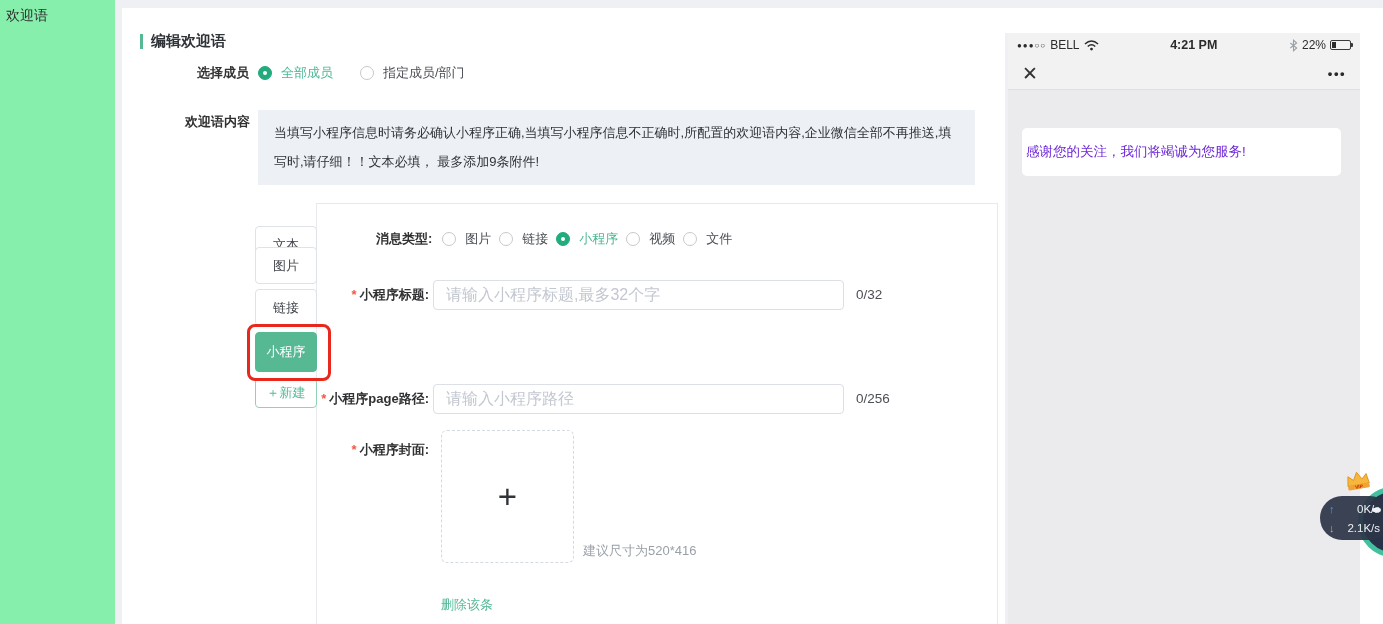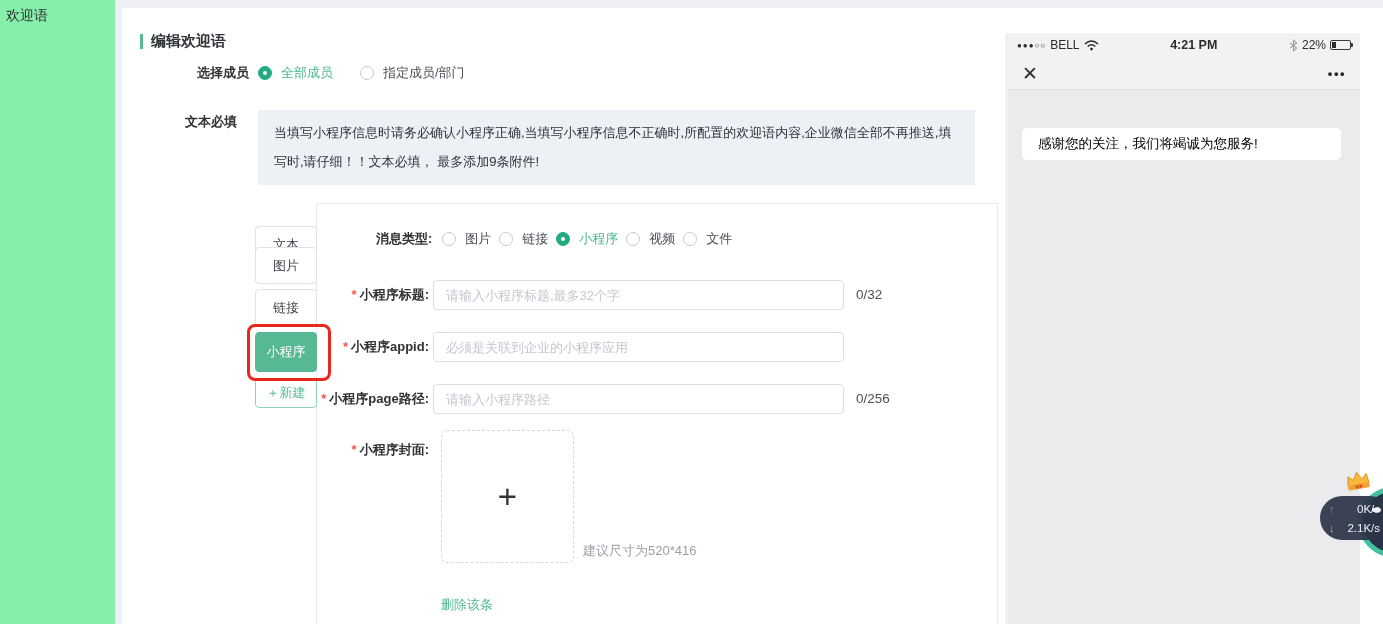--- a/index.html
+++ b/index.html
@@ -43,21 +43,21 @@
   
   .att-panel { left:194px; top:195px; width:682px; height:430px; border:1px solid #e7e9ee; background:#fff; }
 
   .msg-type-row { left:59px; top:25px; display:flex; align-items:center; gap:8px; }
   .msg-type-label { font-weight:bold; font-size:13px; color:#303133; margin-right:2px; }
 
   .frow { left:0; width:682px; height:30px;margin-top:8px; }
   .flabel { position:absolute; left:0; top:0; width:112px; text-align:right; line-height:30px; font-weight:bold; font-size:13px; color:#303133; white-space:nowrap; }
   .req { color:#f25643; font-style:normal; margin-right:3px; }
   .finput { position:absolute; left:116px; top:0; width:411px; height:30px; border:1px solid #dcdfe6; border-radius:4px;
-    padding:0 12px; font-size:13px; color:#303133; background:#fff; font-family:inherit; outline:none; }
+    padding:0 12px; font-size:16px; color:#303133; background:#fff; font-family:inherit; outline:none; }
   .finput::placeholder { color:#c3c7cf; }
   .fcounter { position:absolute; left:539px; top:0; line-height:30px; font-size:13.5px; color:#4c4f55; }
 
   .cover-box { left:124px; top:226px; width:133px; height:133px; border:1px dashed #d5d9e0; border-radius:6px; background:#fff;
     display:flex; align-items:center; justify-content:center; cursor:pointer; }
   .plus-glyph { font-size:33px; font-weight:200; color:#303338; line-height:1; }
   .cover-hint { left:266px; top:338px; font-size:13px; color:#9aa0a8; }
   .delete-link { left:124px; top:392px; font-size:13px; color:#53b896; cursor:pointer; }
 
   
@@ -67,22 +67,22 @@
   .pstatus { height:24px; background:#f2f2f3; display:flex; align-items:center; justify-content:space-between; padding:0 9px; font-size:12px; color:#2b2b2b; }
   .pstatus .grp { display:flex; align-items:center; gap:4px; }
   .sig-dots { font-size:8px; letter-spacing:1px; color:#2b2b2b; }
   .ptime { font-weight:bold; font-size:12.5px; }
   .battery { width:21px; height:10px; border:1px solid #3a3a3a; border-radius:2px; position:relative; display:inline-block; }
   .battery::after { content:''; position:absolute; right:-3px; top:2px; width:2px; height:4px; background:#3a3a3a; border-radius:0 1px 1px 0; }
   .battery-fill { position:absolute; left:1px; top:1px; bottom:1px; width:4px; background:#2b2b2b; }
   .pnav { height:33px; background:#f2f2f3; border-bottom:1px solid #e0e0e2; display:flex; align-items:center; justify-content:space-between; padding:0 14px; }
   .pclose { font-size:19px; color:#333; font-weight:bold; line-height:1; }
   .pmore { font-size:13px; font-weight:bold; letter-spacing:1.5px; color:#2b2b2b; }
-  .bubble { left:14px; top:95px; width:319px; height:32px; background:#fff; border-radius:5px;
-    display:flex; align-items:center; padding:0 16px; font-size:13.5px; color:#000000; }
+  .bubble { left:14px; top:95px; width:319px; height:48px; background:#fff; border-radius:5px;
+    display:flex; align-items:center; padding:0 4px; font-size:13.5px; color:#6d28d9; }
 
   
   .net-circle { left:1358px; top:487px; width:70px; height:70px; border-radius:50%;
     background:#273148; border:5px solid #43c09e; z-index:5; }
   .net-pill { left:1320px; top:496px; width:72px; height:44px; background:rgba(45,53,72,.93); border-radius:22px;
     display:flex; flex-direction:column; justify-content:center; z-index:6; }
   .nrow { display:flex; align-items:center; height:19px; padding:0 12px 0 9px; }
   .arr { font-size:11px; font-weight:bold; width:12px; flex:none; }
   .arr.up { color:#4d9fe0; } .arr.down { color:#eda437; }
   .nval { flex:1; text-align:right; color:#eef1f5; font-size:11.5px; }
@@ -108,21 +108,21 @@
     <span class="radio-opt selected">
       <span class="radio checked"></span>
       <span class="opt-label">全部成员</span>
     </span>
     <span class="radio-opt">
       <span class="radio"></span>
       <span class="opt-label">指定成员/部门</span>
     </span>
   </div>
 
-  <div class="abs row-label" style="left:63px;top:104px;">文本必填</div>
+  <div class="abs row-label" style="left:63px;top:104px;">欢迎语内容</div>
   <div class="abs notice-box">当填写小程序信息时请务必确认小程序正确,当填写小程序信息不正确时,所配置的欢迎语内容,企业微信全部不再推送,填写时,请仔细！！文本必填， 最多添加9条附件!</div>
 
   <div class="abs att-tab" style="top:197px;margin-top:21px;">文本</div>
   <div class="abs att-tab" style="top:239px;">图片</div>
   <div class="abs att-tab" style="top:281px;">链接</div>
   <div class="abs att-tab active" style="top:324px;height:40px;">小程序</div>
   <div class="abs att-tab add" style="top:370px;height:30px;">＋新建</div>
   <div class="abs annotation-box"></div>
 
   <div class="abs att-panel">
@@ -150,25 +150,20 @@
         <span class="opt-label">文件</span>
       </span>
     </div>
 
     <div class="abs frow" style="top:68px;">
       <span class="flabel"><i class="req">*</i><b>小程序标题:</b></span>
       <input class="finput" placeholder="请输入小程序标题,最多32个字" style="">
       <span class="fcounter">0/32</span>
     </div>
 
-    <div class="abs frow" style="top:120px;">
-      <span class="flabel"><i class="req">*</i><b>小程序appid:</b></span>
-      <input class="finput" placeholder="必须是关联到企业的小程序应用" style="">
-      <span class="fcounter"></span>
-    </div>
 
     <div class="abs frow" style="top:172px;">
       <span class="flabel"><i class="req">*</i><b>小程序page路径:</b></span>
       <input class="finput" placeholder="请输入小程序路径" style="">
       <span class="fcounter">0/256</span>
     </div>
 
     <span class="flabel" style="top:231px;"><i class="req">*</i><b>小程序封面:</b></span>
     <div class="abs cover-box">
       <span class="plus-glyph">+</span>

